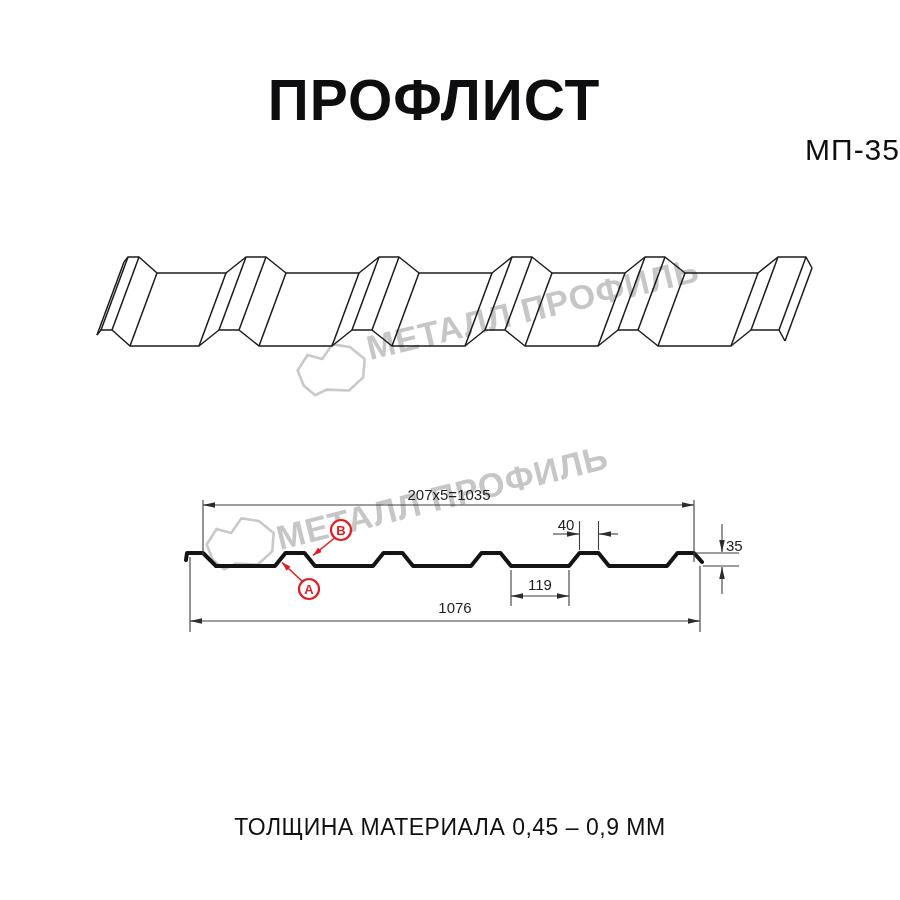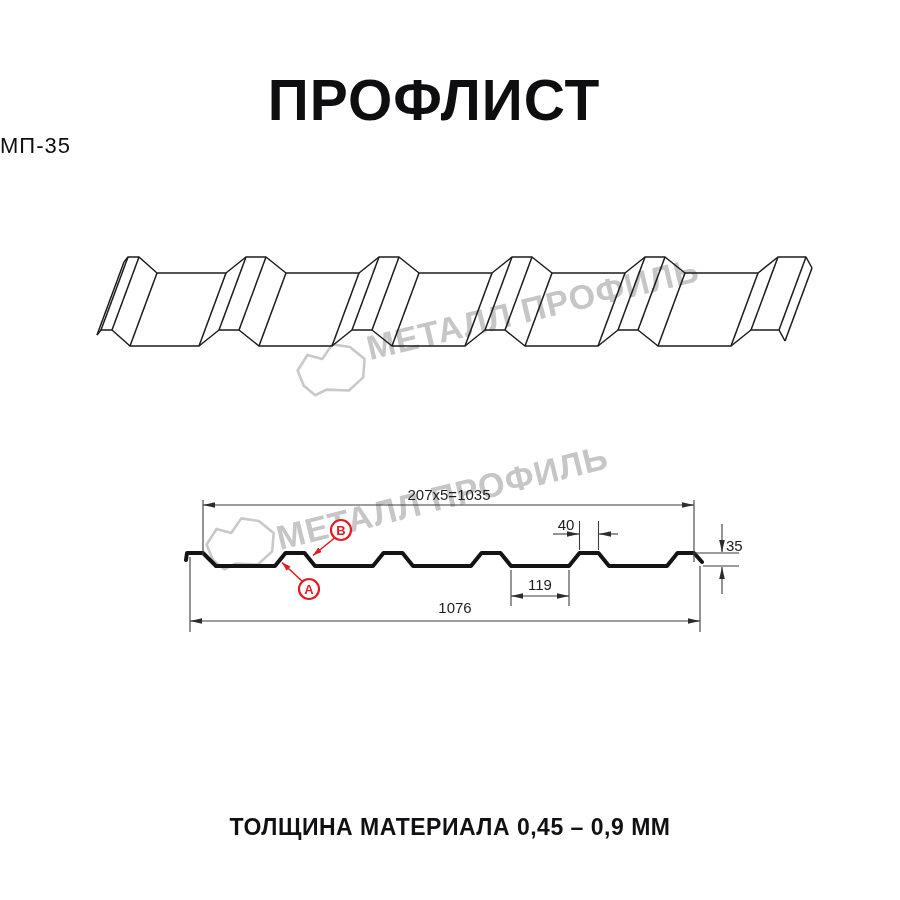--- a/index.html
+++ b/index.html
@@ -5,26 +5,26 @@
   html,body{margin:0;padding:0;}
   body{
     width:900px;height:900px;background:#ffffff;position:relative;overflow:hidden;
     font-family:"Liberation Sans", sans-serif;
   }
   .title{
     position:absolute;left:0;top:72px;width:868px;text-align:center;
     font-size:57px;font-weight:800;letter-spacing:1px;color:#0e0e10;line-height:1;
   }
   .subtitle{
-    position:absolute;left:0;top:135px;width:900px;text-align:left;
-    font-size:22px;font-weight:500;letter-spacing:1px;color:#0e0e10;line-height:1;
+    position:absolute;left:0;top:135px;width:900px;text-align:right;
+    font-size:30px;font-weight:500;letter-spacing:1px;color:#0e0e10;line-height:1;
   }
   .footer{
     position:absolute;left:0;top:815px;width:900px;text-align:center;
-    font-size:23px;font-weight:700;letter-spacing:0.5px;color:#111114;line-height:1.1;
+    font-size:23px;font-weight:400;letter-spacing:0.5px;color:#111114;line-height:1.1;
   }
   svg{position:absolute;left:0;top:0;}
   .dimline{stroke:#3d3d3d;stroke-width:1.1;fill:none;}
   .dimtext{fill:#1d1d1d;font-size:15px;font-family:"Liberation Sans",sans-serif;}
   .wmtext{fill:#c6c6c6;font-size:34px;font-weight:bold;letter-spacing:1px;
           font-family:"Liberation Sans",sans-serif;}
   .wmlogo{fill:none;stroke:#c9c9c9;stroke-width:2.6;stroke-linejoin:round;}
   .redline{stroke:#e21e24;stroke-width:1.6;fill:none;}
   .redcirc{stroke:#e21e24;stroke-width:2.2;fill:#ffffff;}
   .redletter{fill:#e21e24;font-size:13px;font-weight:bold;text-anchor:middle;

